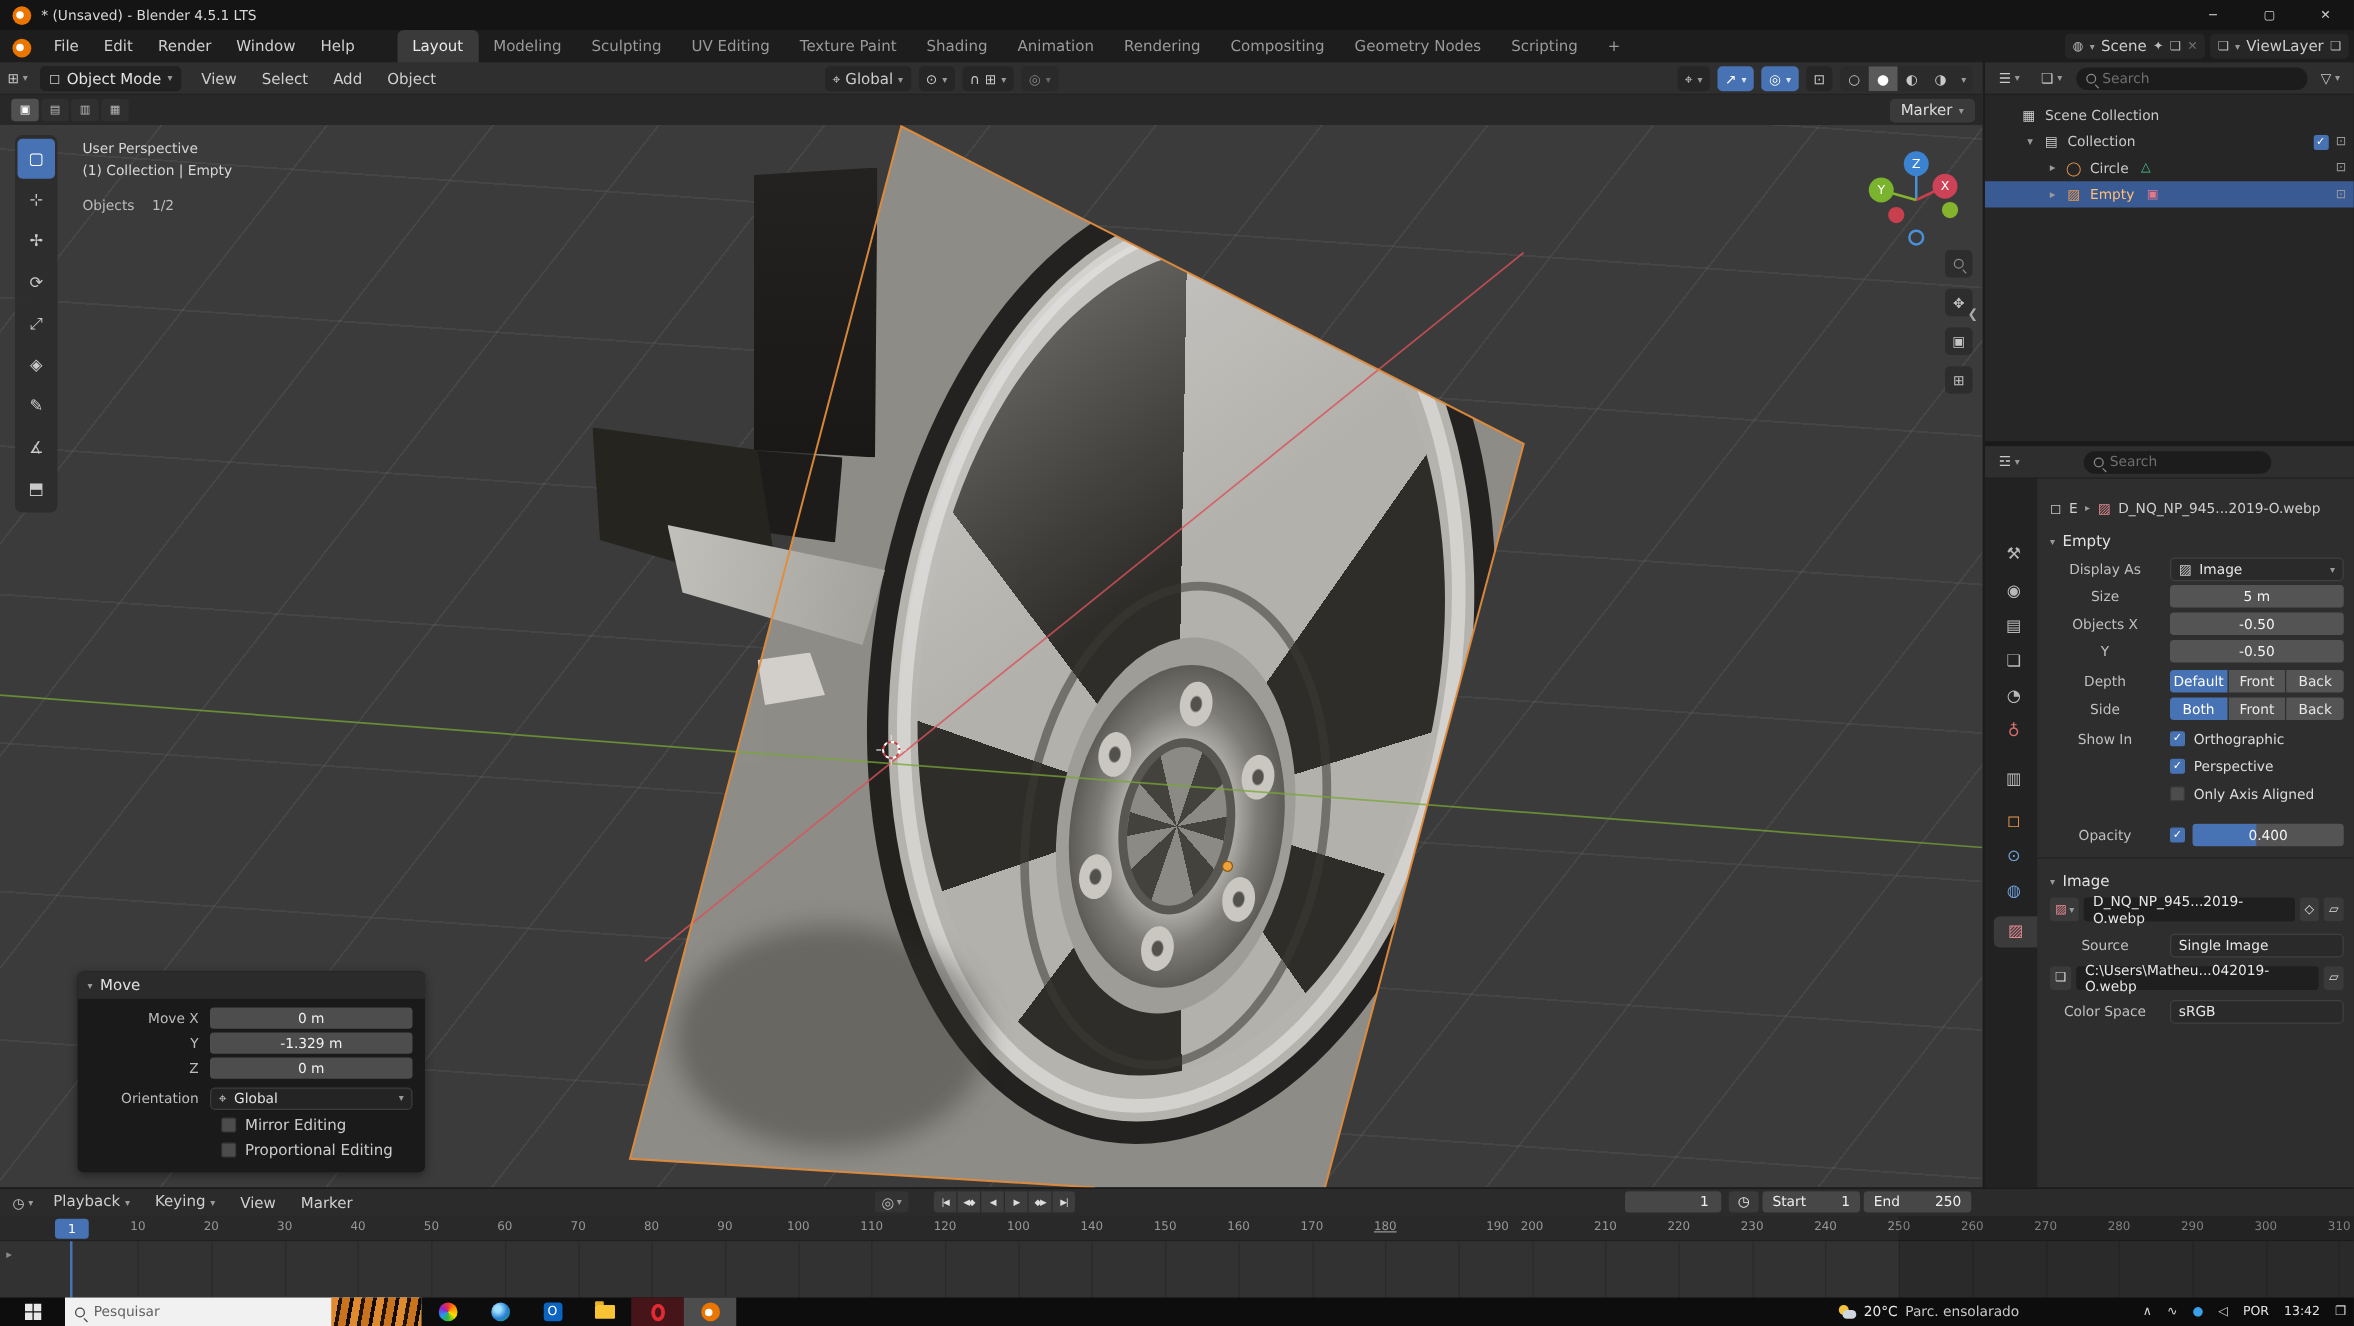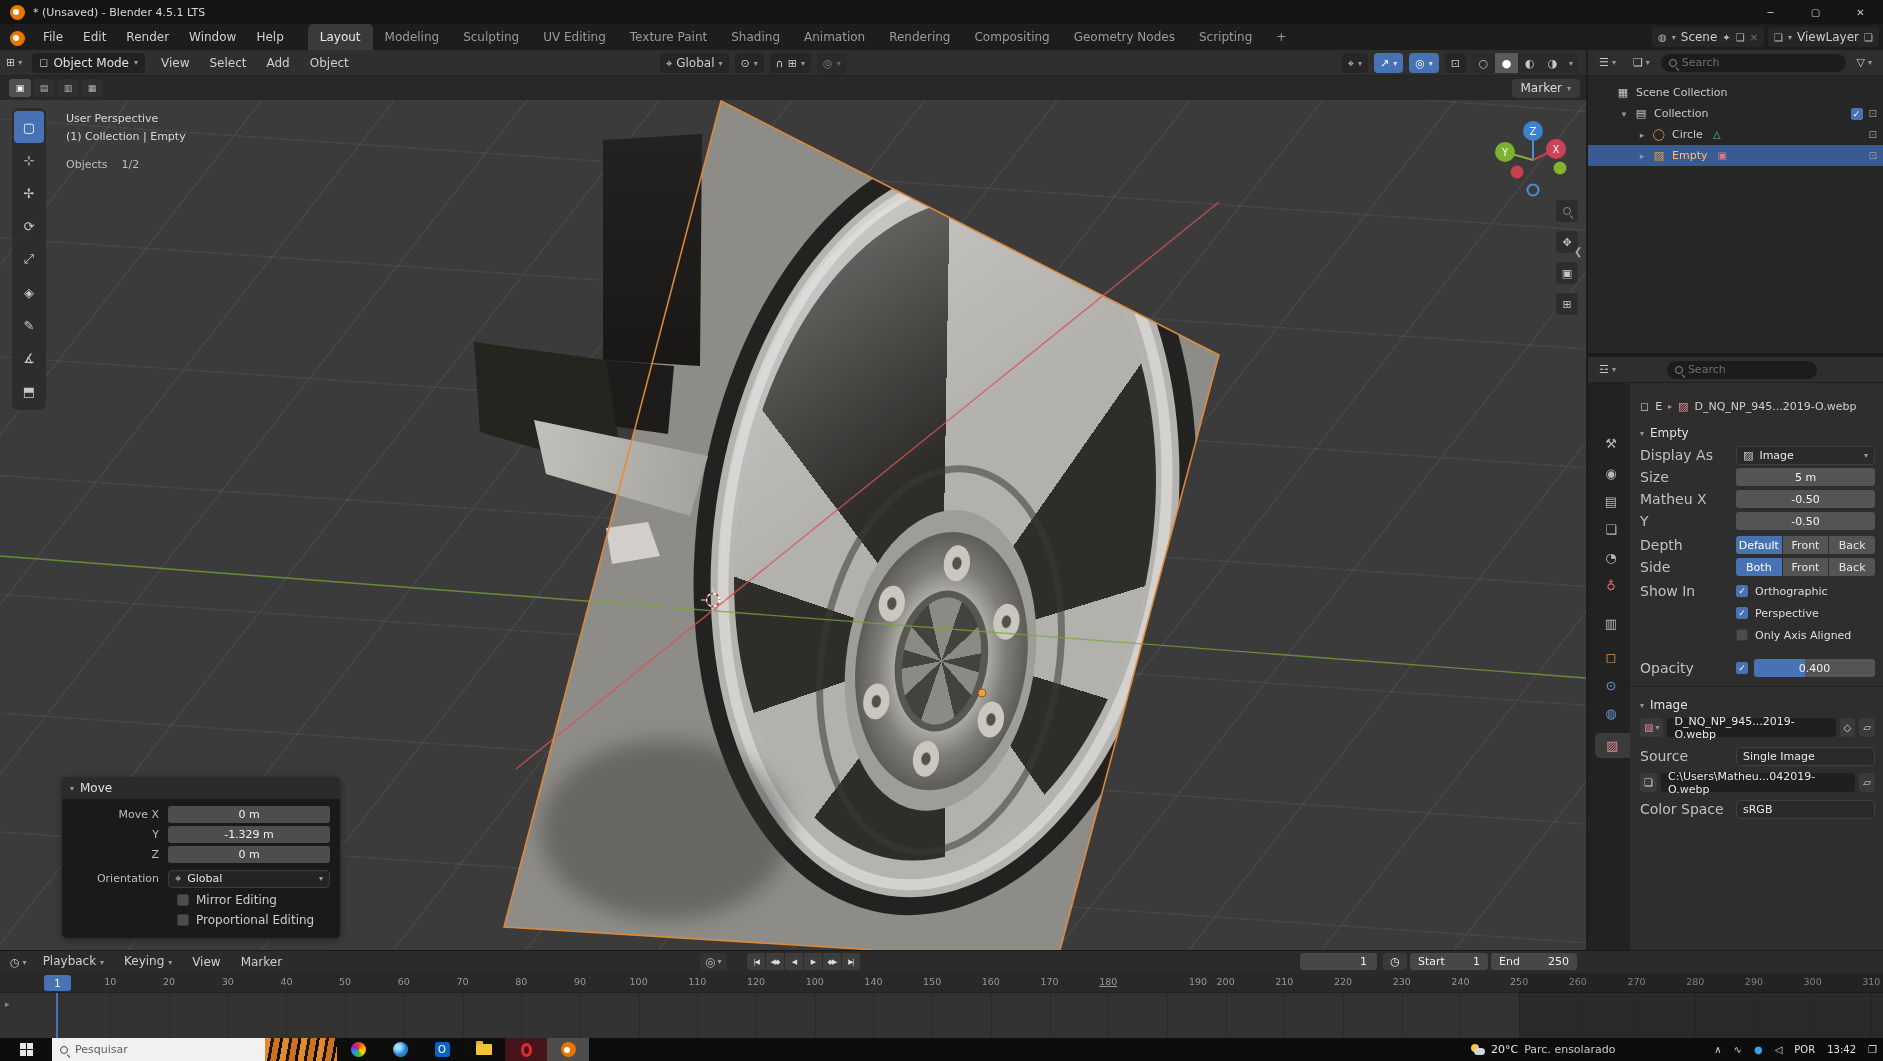--- a/index.html
+++ b/index.html
@@ -10,21 +10,21 @@
   .titlebar { position:absolute; left:0; top:0; width:1883px; height:24px; background:#141414;
     display:flex; align-items:center; color:#d8d8d8; font-size:11px; }
   .blogo { width:15px; height:15px; border-radius:50%; background:#ea7600; position:relative; margin:0 8px 0 10px; }
   .blogo::after{ content:""; position:absolute; left:3px; top:4px; width:6px; height:6px; border-radius:50%; background:#fff; }
   .wbtns { margin-left:auto; display:flex; }
   .wbtn { width:45px; height:24px; display:flex; align-items:center; justify-content:center; color:#cfcfcf; font-size:10px; }
 
   
   .topbar { position:absolute; left:0; top:24px; width:1883px; height:26px; background:#1d1d1d; display:flex; align-items:flex-end; }
   .tmenu { padding:0 10px; line-height:26px; color:#cfcfcf; font-size:12px; }
-  .ws-tabs { display:flex; margin-left:14px; height:26px; }
+  .ws-tabs { display:flex; margin-left:24px; height:26px; }
   .ws-tab { padding:0 12px; line-height:26px; color:#9a9a9a; font-size:12px; border-radius:5px 5px 0 0; }
   .ws-tab.active { background:#3a3a3a; color:#e8e8e8; }
   .tb-right { position:absolute; right:4px; top:0; height:26px; display:flex; align-items:center; gap:4px; }
   .tb-widget { display:flex; align-items:center; gap:5px; background:#262626; border-radius:4px; height:20px; padding:0 6px; }
   .tb-ic { color:#bdbdbd; font-size:10px; }
   .dim { color:#6e6e6e; }
 
   
   .viewport { position:absolute; left:0; top:50px; width:1586px; height:900px; background:#3b3b3b; overflow:hidden; }
   .vp-header { position:absolute; left:0; top:0; width:100%; height:26px; background:#2f2f2f; border-bottom:1px solid #222;
@@ -129,21 +129,21 @@
   .oscreen { color:#9a9a9a; font-size:10px; margin-left:6px; }
 
   .props { position:absolute; left:0; top:307px; width:295px; height:593px; background:#2b2b2b; }
   .ptabs { position:absolute; left:0; top:26px; bottom:0; width:42px; background:#222222; }
   .ptab { position:absolute; left:7px; width:32px; height:25px; display:flex; align-items:center; justify-content:center; font-size:13px; }
   .ptab.active { background:#3b3b3b; border-radius:5px 0 0 5px; width:35px; left:7px; }
   .pcontent { position:absolute; left:42px; top:26px; right:0; bottom:0; background:#2e2e2e; padding:12px 8px 0 10px; overflow:hidden; }
   .crumb { display:flex; align-items:center; gap:6px; height:22px; color:#cfcfcf; font-size:11px; }
   .panel-hd { display:flex; align-items:center; gap:6px; height:24px; color:#e2e2e2; font-size:12px; margin-top:4px; }
   .prow { display:flex; align-items:center; height:20px; margin-bottom:2px; }
-  .plabel { width:96px; text-align:left; padding-right:8px; color:#c0c0c0; font-size:14px; flex:none; }
+  .plabel { width:96px; text-align:center; padding-right:8px; color:#c0c0c0; font-size:11px; flex:none; }
   .pfield { flex:1; background:#545454; border-radius:3px; height:18px; display:flex; align-items:center;
     justify-content:center; color:#f2f2f2; font-size:11px; }
   .pdrop { flex:1; background:#2a2a2a; border:1px solid #404040; border-radius:4px; height:19px; display:flex;
     align-items:center; gap:6px; padding:0 6px; color:#e8e8e8; font-size:11px; }
   .seg { flex:1; display:flex; gap:1px; }
   .seg span { flex:1; background:#545454; height:18px; display:flex; align-items:center; justify-content:center;
     color:#e6e6e6; font-size:11px; }
   .seg span:first-child { border-radius:3px 0 0 3px; }
   .seg span:last-child { border-radius:0 3px 3px 0; }
   .seg span.on { background:#4772b3; color:#fff; }
@@ -567,21 +567,21 @@
           <span class="glyph">▨</span>
           <span>Image</span>
           <span class="caret" style="margin-left:auto">▾</span>
           </span>
         </div>
       <div class="prow">
           <span class="plabel">Size</span>
         <span class="pfield">5 m</span>
         </div>
       <div class="prow">
-          <span class="plabel">Matheu X</span>
+          <span class="plabel">Objects X</span>
         <span class="pfield">-0.50</span>
         </div>
       <div class="prow">
           <span class="plabel">Y</span>
         <span class="pfield">-0.50</span>
         </div>
       <div class="prow" style="margin-top:4px">
           <span class="plabel">Depth</span>
         <span class="seg">
           <span class="on">Default</span>

